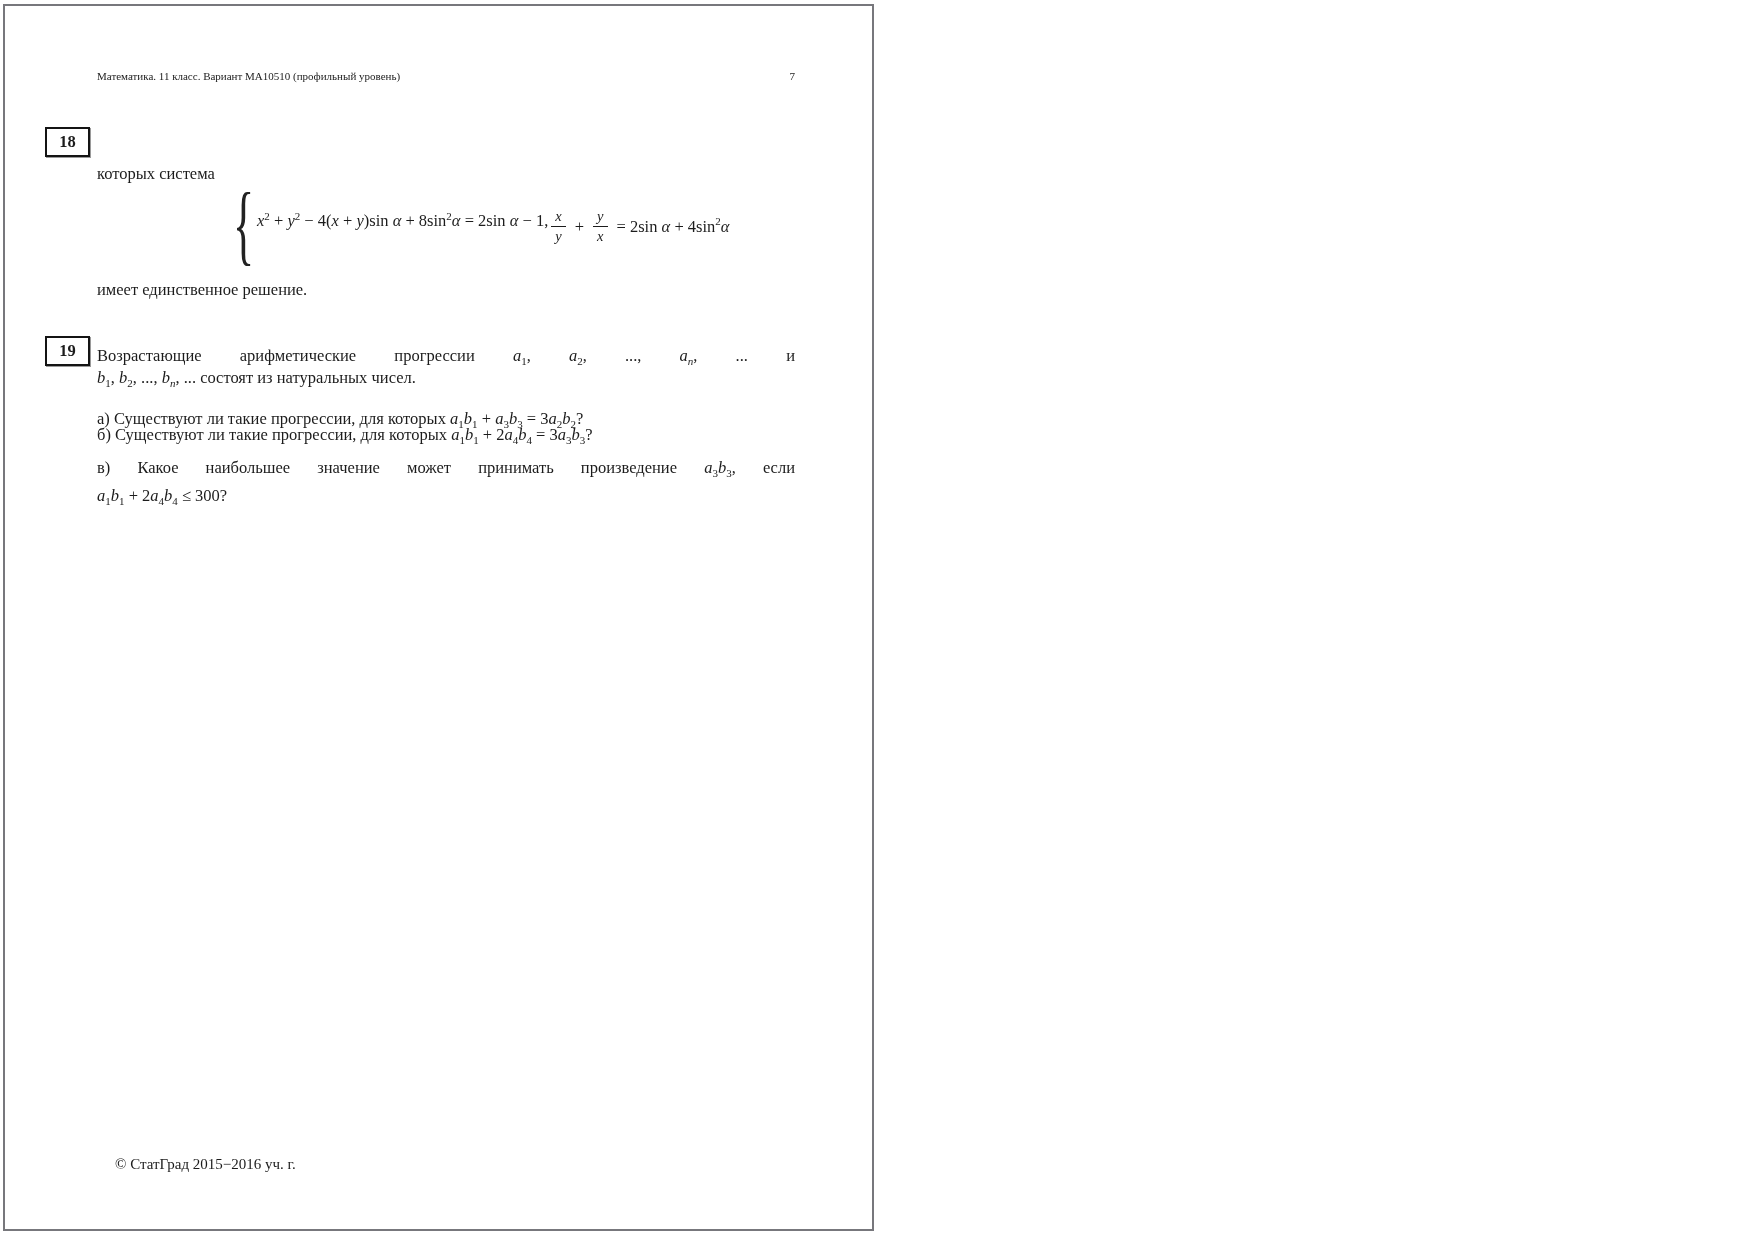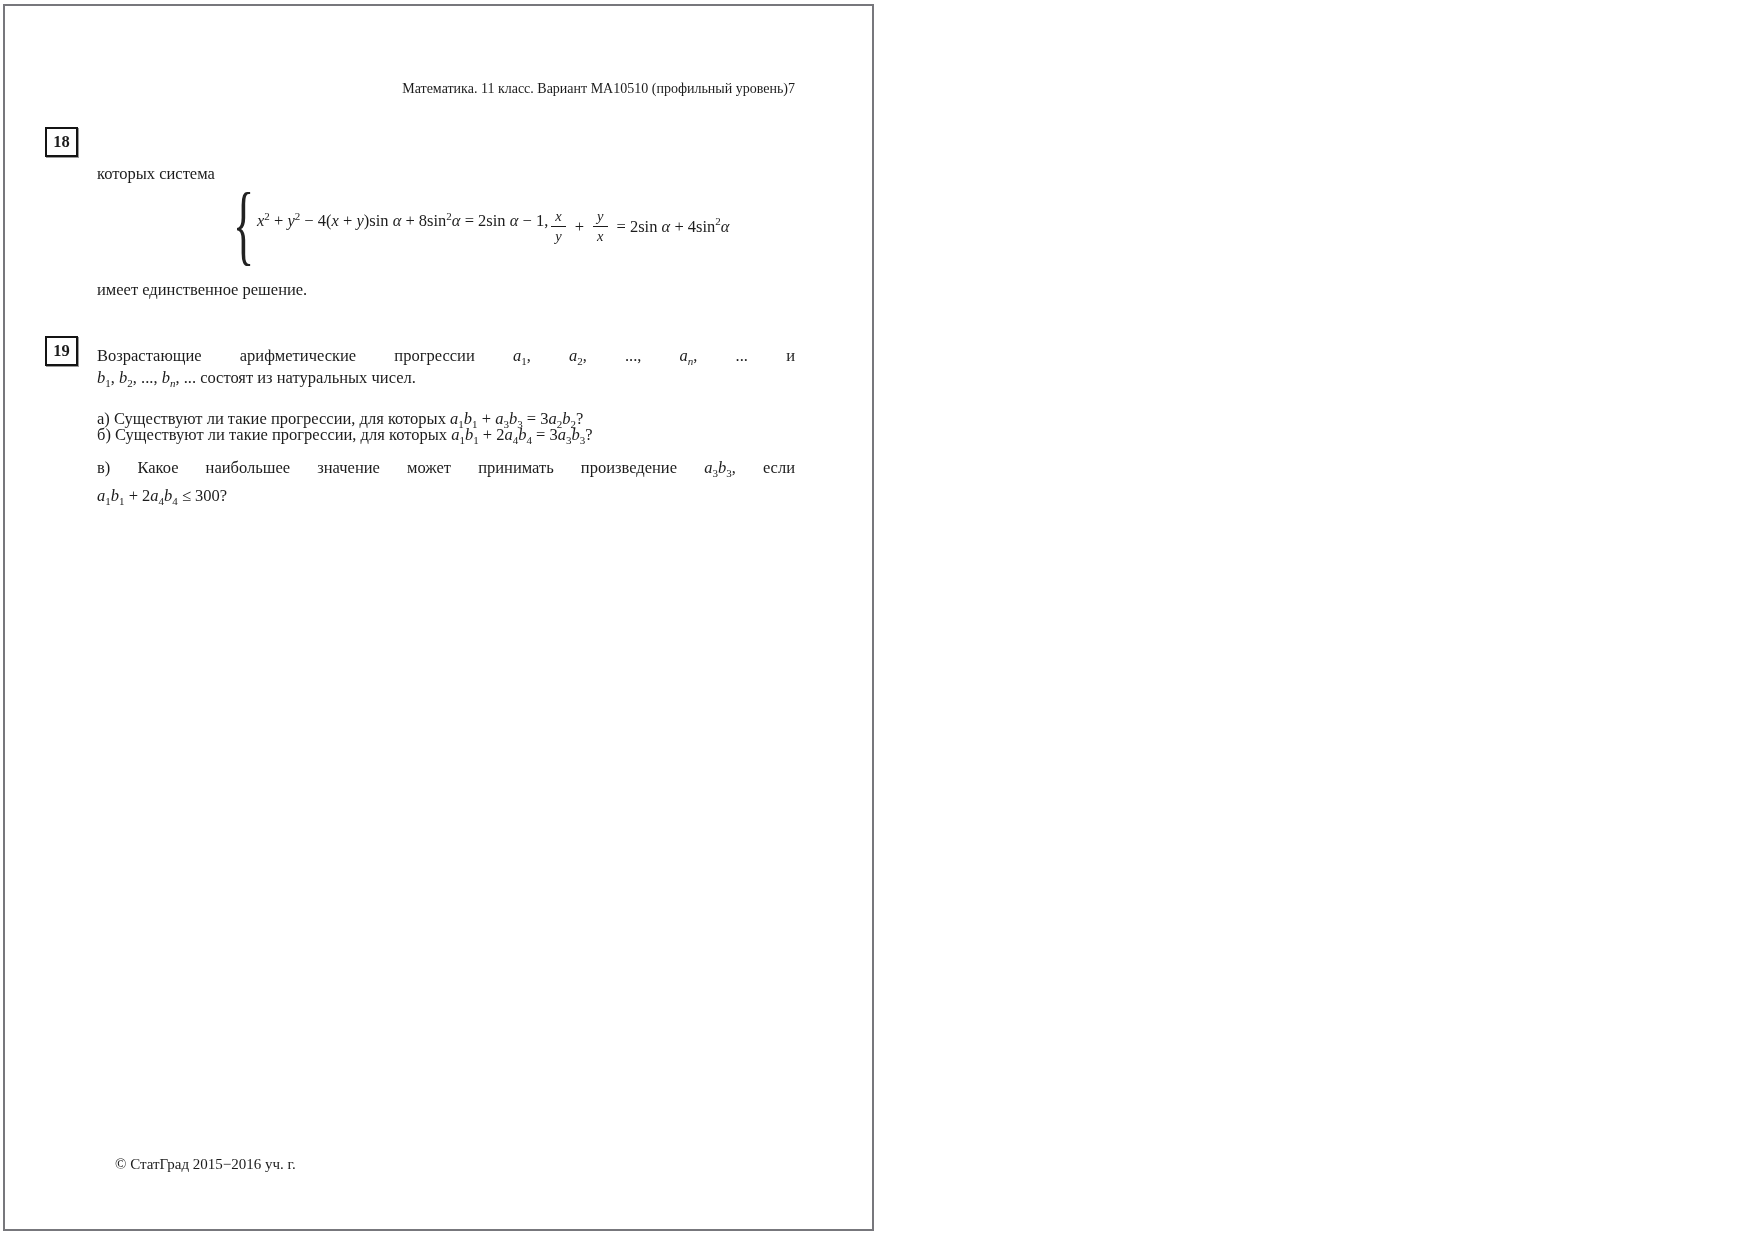--- a/index.html
+++ b/index.html
@@ -16,25 +16,25 @@
     width: 871px; height: 1227px;
     border: 2px solid #77777c;
     background: #ffffff;
     box-sizing: border-box;
   }
   .abs { position: absolute; }
   .textcol { left: 92px; width: 698px; font-size: 16.5px; line-height: 28px; }
   .jline { text-align: justify; text-align-last: justify; }
   .header-row {
     left: 92px; top: 56px; width: 698px;
-    display: flex; justify-content: flex-end;
-    font-size: 14px; line-height: 28px; margin-top: 13px;
+    display: flex; justify-content: space-between;
+    font-size: 11px; line-height: 28px;
   }
   .numbox {
-    left: 40px; width: 33px; height: 30px;
+    left: 40px; width: 45px; height: 30px;
     border: 2px solid #141414;
     box-sizing: border-box;
     display: flex; align-items: center; justify-content: center;
     font-weight: bold; font-size: 16.5px;
     background: #fff;
     box-shadow: 1px 1px 0 #9a9a9a;
   }
   i { font-style: italic; font-family: "Liberation Serif", serif; }
   sup, sub { font-size: 11px; line-height: 0; position: relative; vertical-align: baseline; }
   sup { top: -6.5px; }

